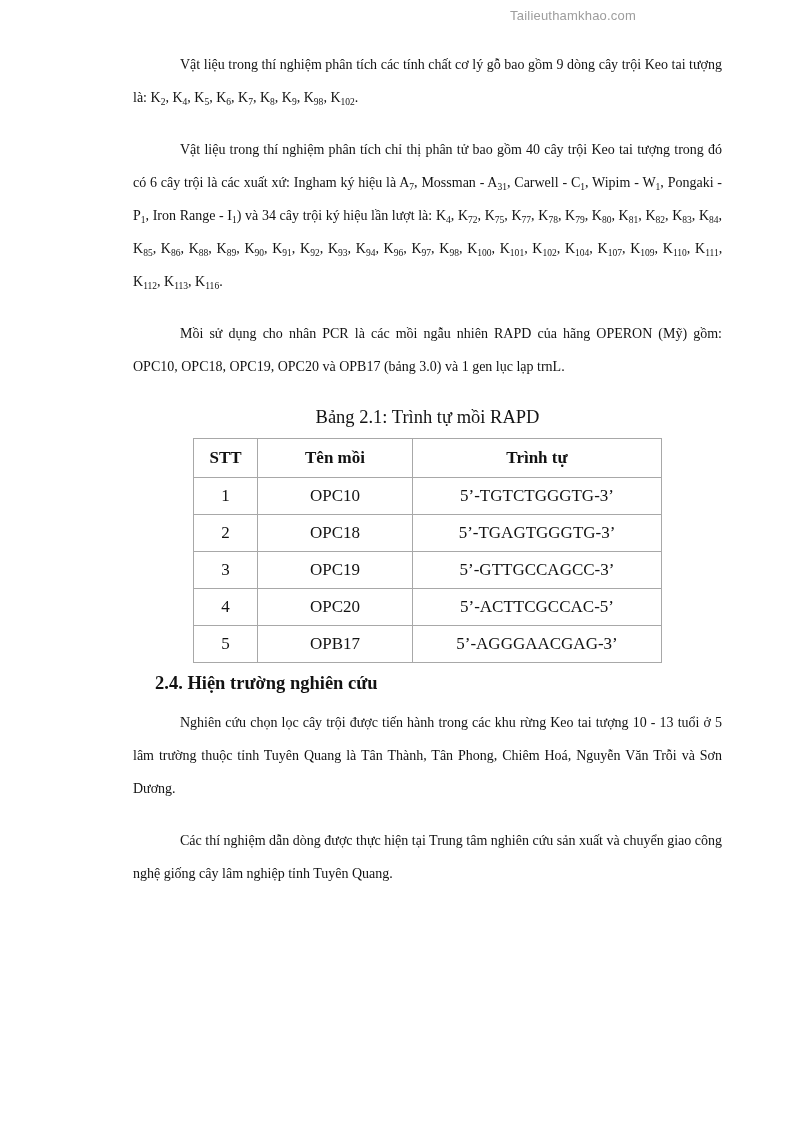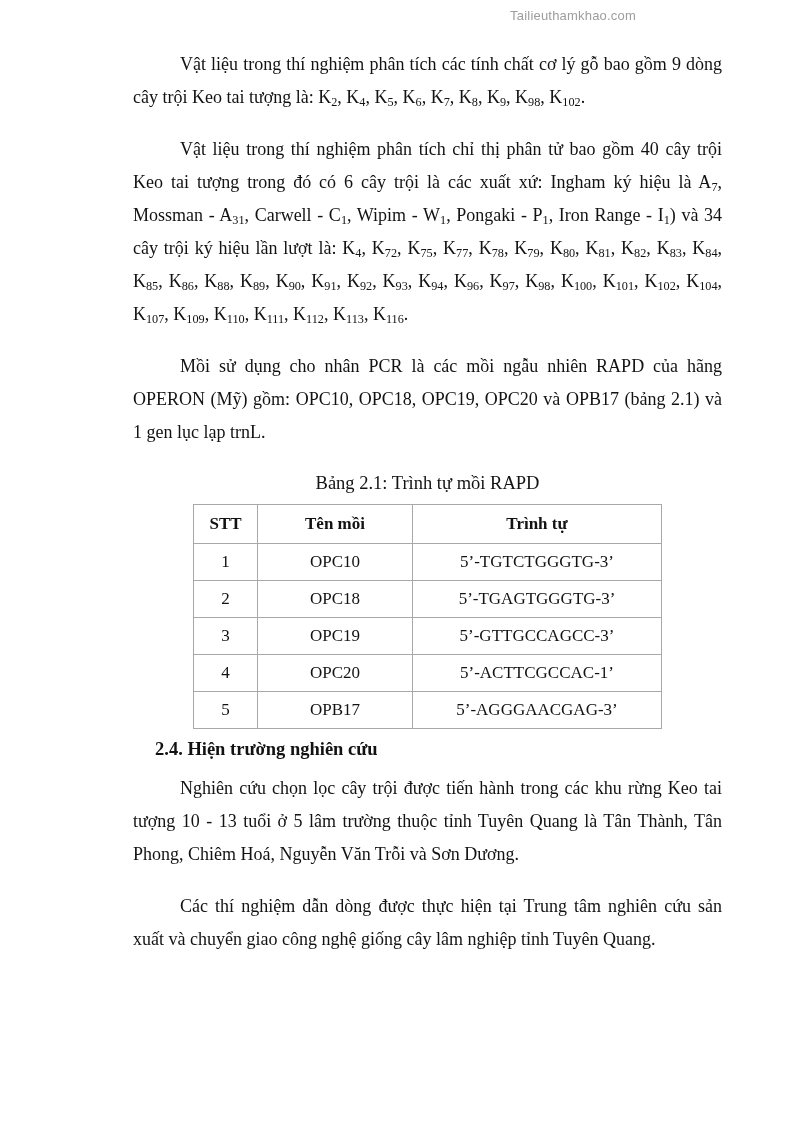--- a/index.html
+++ b/index.html
@@ -45,21 +45,21 @@
   }
 
   .page-number {
     text-align: center;
     font-size: 18px;
     line-height: 22px;
     margin-bottom: 48px;
   }
 
   p.para {
-    font-size: 18px;
+    font-size: 14px;
     line-height: 33px;
     text-align: justify;
     text-justify: inter-word;
     margin: 0 0 19px 0;
     text-indent: 47px;
     hyphens: none;
   }
   p.para.tight {
     margin-bottom: 10px;
   }
@@ -127,21 +127,21 @@
 
   <div class="watermark">Tailieuthamkhao.com</div>
 
   <div class="content">
 
 
     <p class="para nostretch" id="para-1">Vật liệu trong thí nghiệm phân tích các tính chất cơ lý gỗ bao gồm 9 dòng cây trội Keo tai tượng là: <span>K<sub>2</sub></span>, <span>K<sub>4</sub></span>, <span>K<sub>5</sub></span>, <span>K<sub>6</sub></span>, <span>K<sub>7</sub></span>, <span>K<sub>8</sub></span>, <span>K<sub>9</sub></span>, <span>K<sub>98</sub></span>, <span>K<sub>102</sub></span>.</p>
 
     <p class="para nostretch" id="para-2">Vật liệu trong thí nghiệm phân tích chỉ thị phân tử bao gồm 40 cây trội Keo tai tượng trong đó có 6 cây trội là các xuất xứ: <span>Ingham ký hiệu là A<sub>7</sub></span>, <span>Mossman - A<sub>31</sub></span>, <span>Carwell - C<sub>1</sub></span>, <span>Wipim - W<sub>1</sub></span>, <span>Pongaki - P<sub>1</sub></span>, <span>Iron Range - I<sub>1</sub></span>) và 34 cây trội ký hiệu lần lượt là: <span>K<sub>4</sub></span>, <span>K<sub>72</sub></span>, <span>K<sub>75</sub></span>, <span>K<sub>77</sub></span>, <span>K<sub>78</sub></span>, <span>K<sub>79</sub></span>, <span>K<sub>80</sub></span>, <span>K<sub>81</sub></span>, <span>K<sub>82</sub></span>, <span>K<sub>83</sub></span>, <span>K<sub>84</sub></span>, <span>K<sub>85</sub></span>, <span>K<sub>86</sub></span>, <span>K<sub>88</sub></span>, <span>K<sub>89</sub></span>, <span>K<sub>90</sub></span>, <span>K<sub>91</sub></span>, <span>K<sub>92</sub></span>, <span>K<sub>93</sub></span>, <span>K<sub>94</sub></span>, <span>K<sub>96</sub></span>, <span>K<sub>97</sub></span>, <span>K<sub>98</sub></span>, <span>K<sub>100</sub></span>, <span>K<sub>101</sub></span>, <span>K<sub>102</sub></span>, <span>K<sub>104</sub></span>, <span>K<sub>107</sub></span>, <span>K<sub>109</sub></span>, <span>K<sub>110</sub></span>, <span>K<sub>111</sub></span>, <span>K<sub>112</sub></span>, <span>K<sub>113</sub></span>, <span>K<sub>116</sub></span>.</p>
 
-    <p class="para nostretch">Mồi sử dụng cho nhân PCR là các mồi ngẫu nhiên RAPD của hãng OPERON (Mỹ) gồm: OPC10, OPC18, OPC19, OPC20 và OPB17 (bảng 2.1) và 1 gen lục lạp trnL.</p>
+    <p class="para nostretch">Mồi sử dụng cho nhân PCR là các mồi ngẫu nhiên RAPD của hãng OPERON (Mỹ) gồm: OPC10, OPC18, OPC19, OPC20 và OPB17 (bảng 3.0) và 1 gen lục lạp trnL.</p>
 
     <div class="table-caption">Bảng 2.1: Trình tự mồi RAPD</div>
 
     <table class="rapd">
       <colgroup>
         <col class="c-stt">
         <col class="c-name">
         <col class="c-seq">
       </colgroup>
       <thead>
@@ -163,21 +163,21 @@
             <td>5’-TGAGTGGGTG-3’</td>
           </tr>
           <tr>
             <td>3</td>
             <td>OPC19</td>
             <td>5’-GTTGCCAGCC-3’</td>
           </tr>
           <tr>
             <td>4</td>
             <td>OPC20</td>
-            <td>5’-ACTTCGCCAC-1’</td>
+            <td>5’-ACTTCGCCAC-5’</td>
           </tr>
           <tr>
             <td>5</td>
             <td>OPB17</td>
             <td>5’-AGGGAACGAG-3’</td>
           </tr>
         </tbody>
     </table>
 
     <h3 class="heading after-table">2.4. Hiện trường nghiên cứu</h3>

